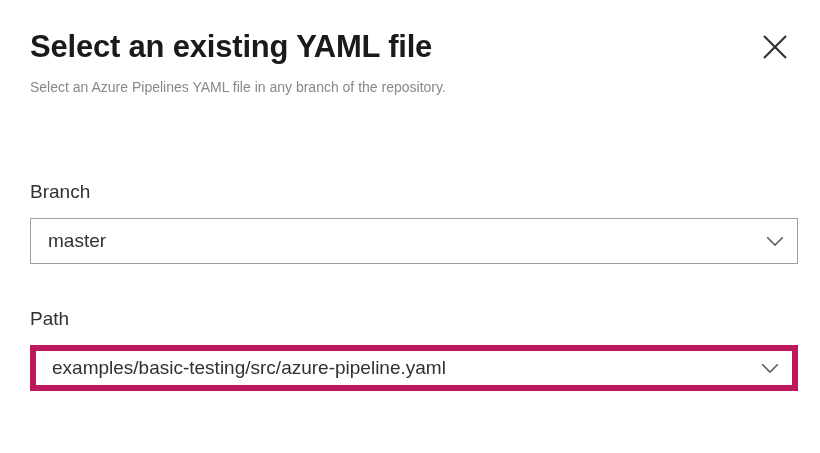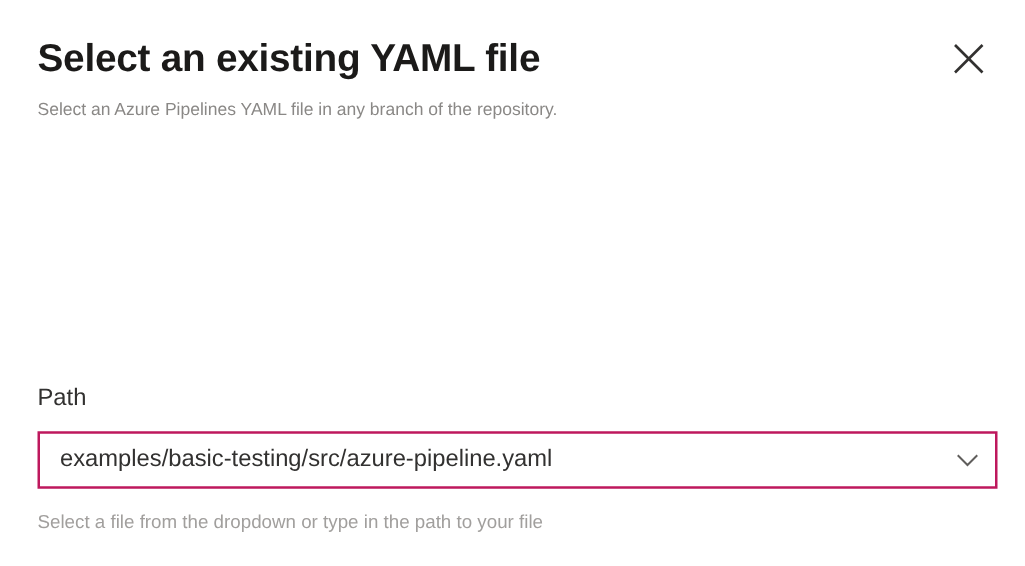--- a/index.html
+++ b/index.html
@@ -91,21 +91,21 @@
     box-sizing: border-box;
     background: #ffffff;
     display: flex;
     align-items: center;
     cursor: pointer;
   }
   .combo-default {
     border: 1px solid #a19f9d;
   }
   .combo-focused {
-    border: 2px solid #be185d;
+    border: 6px solid #be185d;
   }
 
   .combo-value {
     flex: 1 1 auto;
     font-size: 19px;
     color: #323130;
     padding-left: 17px;
     line-height: 24px;
     white-space: nowrap;
     overflow: hidden;
@@ -151,31 +151,44 @@
             <line x1="4" y1="4" x2="26" y2="26" stroke="#323130" stroke-width="2.1"></line>
             <line x1="26" y1="4" x2="4" y2="26" stroke="#323130" stroke-width="2.1"></line>
           </svg>
         </span>
       </button>
     </div>
 
     <p class="panel-subtitle">Select an Azure Pipelines YAML file in any branch of the repository.</p>
   </div>
 
+  <div class="field-group field-branch">
+    <div class="field-label">Branch</div>
+
+    <div class="combo combo-default">
+      <input class="combo-value" type="text" readonly="" value="master" style="">
+      <span class="combo-caret">
+        <span>
+          <svg width="18" height="11" viewBox="0 0 18 11" aria-hidden="true">
+            <polyline points="1.2,1.2 9,9 16.8,1.2" fill="none" stroke="#605e5c" stroke-width="1.6"></polyline>
+          </svg>
+        </span>
+      </span>
+    </div>
+  </div>
 
   <div class="field-group field-path">
     <div class="field-label">Path</div>
 
     <div class="combo combo-focused">
       <input class="combo-value" type="text" value="examples/basic-testing/src/azure-pipeline.yaml" style="">
       <span class="combo-caret">
         <span>
           <svg width="18" height="11" viewBox="0 0 18 11" aria-hidden="true">
             <polyline points="1.2,1.2 9,9 16.8,1.2" fill="none" stroke="#605e5c" stroke-width="1.6"></polyline>
           </svg>
         </span>
       </span>
     </div>
 
-    <div class="field-hint">Select a file from the dropdown or type in the path to your file</div>
   </div>
 
 </div>
 
 </body></html>

